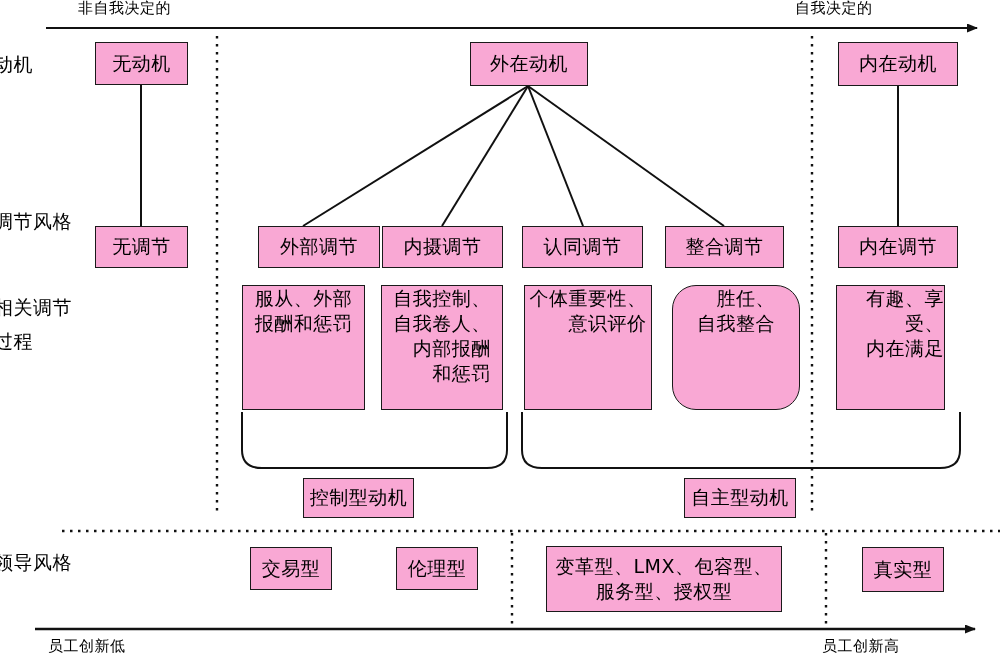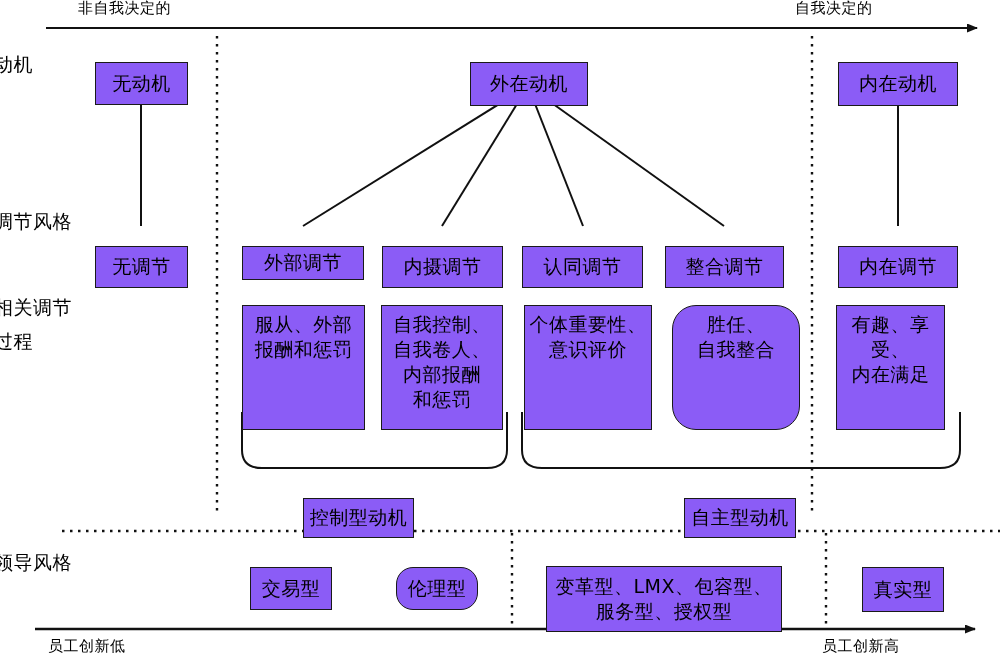--- a/index.html
+++ b/index.html
@@ -24,34 +24,33 @@
     left: 0;
     top: 0;
     width: 1000px;
     height: 664px;
     pointer-events: none;
   }
   .node {
     position: absolute;
     box-sizing: border-box;
     border: 1.6px solid #1a1a1a;
-    background: #8b5cf6;
+    background: #f9a8d4;
     display: flex;
     align-items: center;
     justify-content: center;
     text-align: center;
     line-height: 1.32;
     font-size: 19px;
     letter-spacing: 0.5px;
     color: #000000;
-    margin-top: 20px;
   }
   .node.top-align {
     align-items: flex-start;
-    padding-top: 6px;
+    text-align: right;
   }
   .free-label {
     position: absolute;
     font-size: 15px;
     letter-spacing: 0.5px;
     color: #000000;
     white-space: nowrap;
     line-height: 1.3;
   }
   .row-label {
@@ -120,21 +119,21 @@
   <div class="row-label" style="left:-6px; top:550px;">领导风格</div>
 
   <div class="node" style="left:95px; top:42px; width:93px; height:43px;">无动机</div>
 
   <div class="node" style="left:470px; top:42px; width:118px; height:44px;">外在动机</div>
 
   <div class="node" style="left:838px; top:42px; width:120px; height:44px;">内在动机</div>
 
   <div class="node" style="left:95px; top:226px; width:93px; height:42px;">无调节</div>
 
-  <div class="node" style="left:242px; top:226px; width:122px; height:34px;">外部调节</div>
+  <div class="node" style="left:258px; top:226px; width:122px; height:42px;">外部调节</div>
 
   <div class="node" style="left:382px; top:226px; width:121px; height:42px;">内摄调节</div>
 
   <div class="node" style="left:522px; top:226px; width:121px; height:42px;">认同调节</div>
 
   <div class="node" style="left:665px; top:226px; width:119px; height:42px;">整合调节</div>
 
   <div class="node" style="left:838px; top:226px; width:120px; height:42px;">内在调节</div>
 
   <div class="node top-align" style="left:242px; top:285px; width:123px; height:125px; white-space:pre-line;">服从、外部
@@ -153,20 +152,20 @@
 
   <div class="node top-align" style="left:836px; top:285px; width:109px; height:125px; white-space:pre-line;">有趣、享受、
 内在满足</div>
 
   <div class="node" style="left:303px; top:478px; width:111px; height:40px;">控制型动机</div>
 
   <div class="node" style="left:684px; top:478px; width:112px; height:40px;">自主型动机</div>
 
   <div class="node" style="left:250px; top:547px; width:82px; height:43px;">交易型</div>
 
-  <div class="node" style="left:396px; top:547px; width:82px; height:43px;border-radius:17px;">伦理型</div>
+  <div class="node" style="left:396px; top:547px; width:82px; height:43px;">伦理型</div>
 
   <div class="node" style="left:546px; top:546px; width:236px; height:66px; white-space:pre-line;">变革型、LMX、包容型、
 服务型、授权型</div>
 
   <div class="node" style="left:862px; top:547px; width:82px; height:45px;">真实型</div>
 
 </div>
 
 </body></html>

